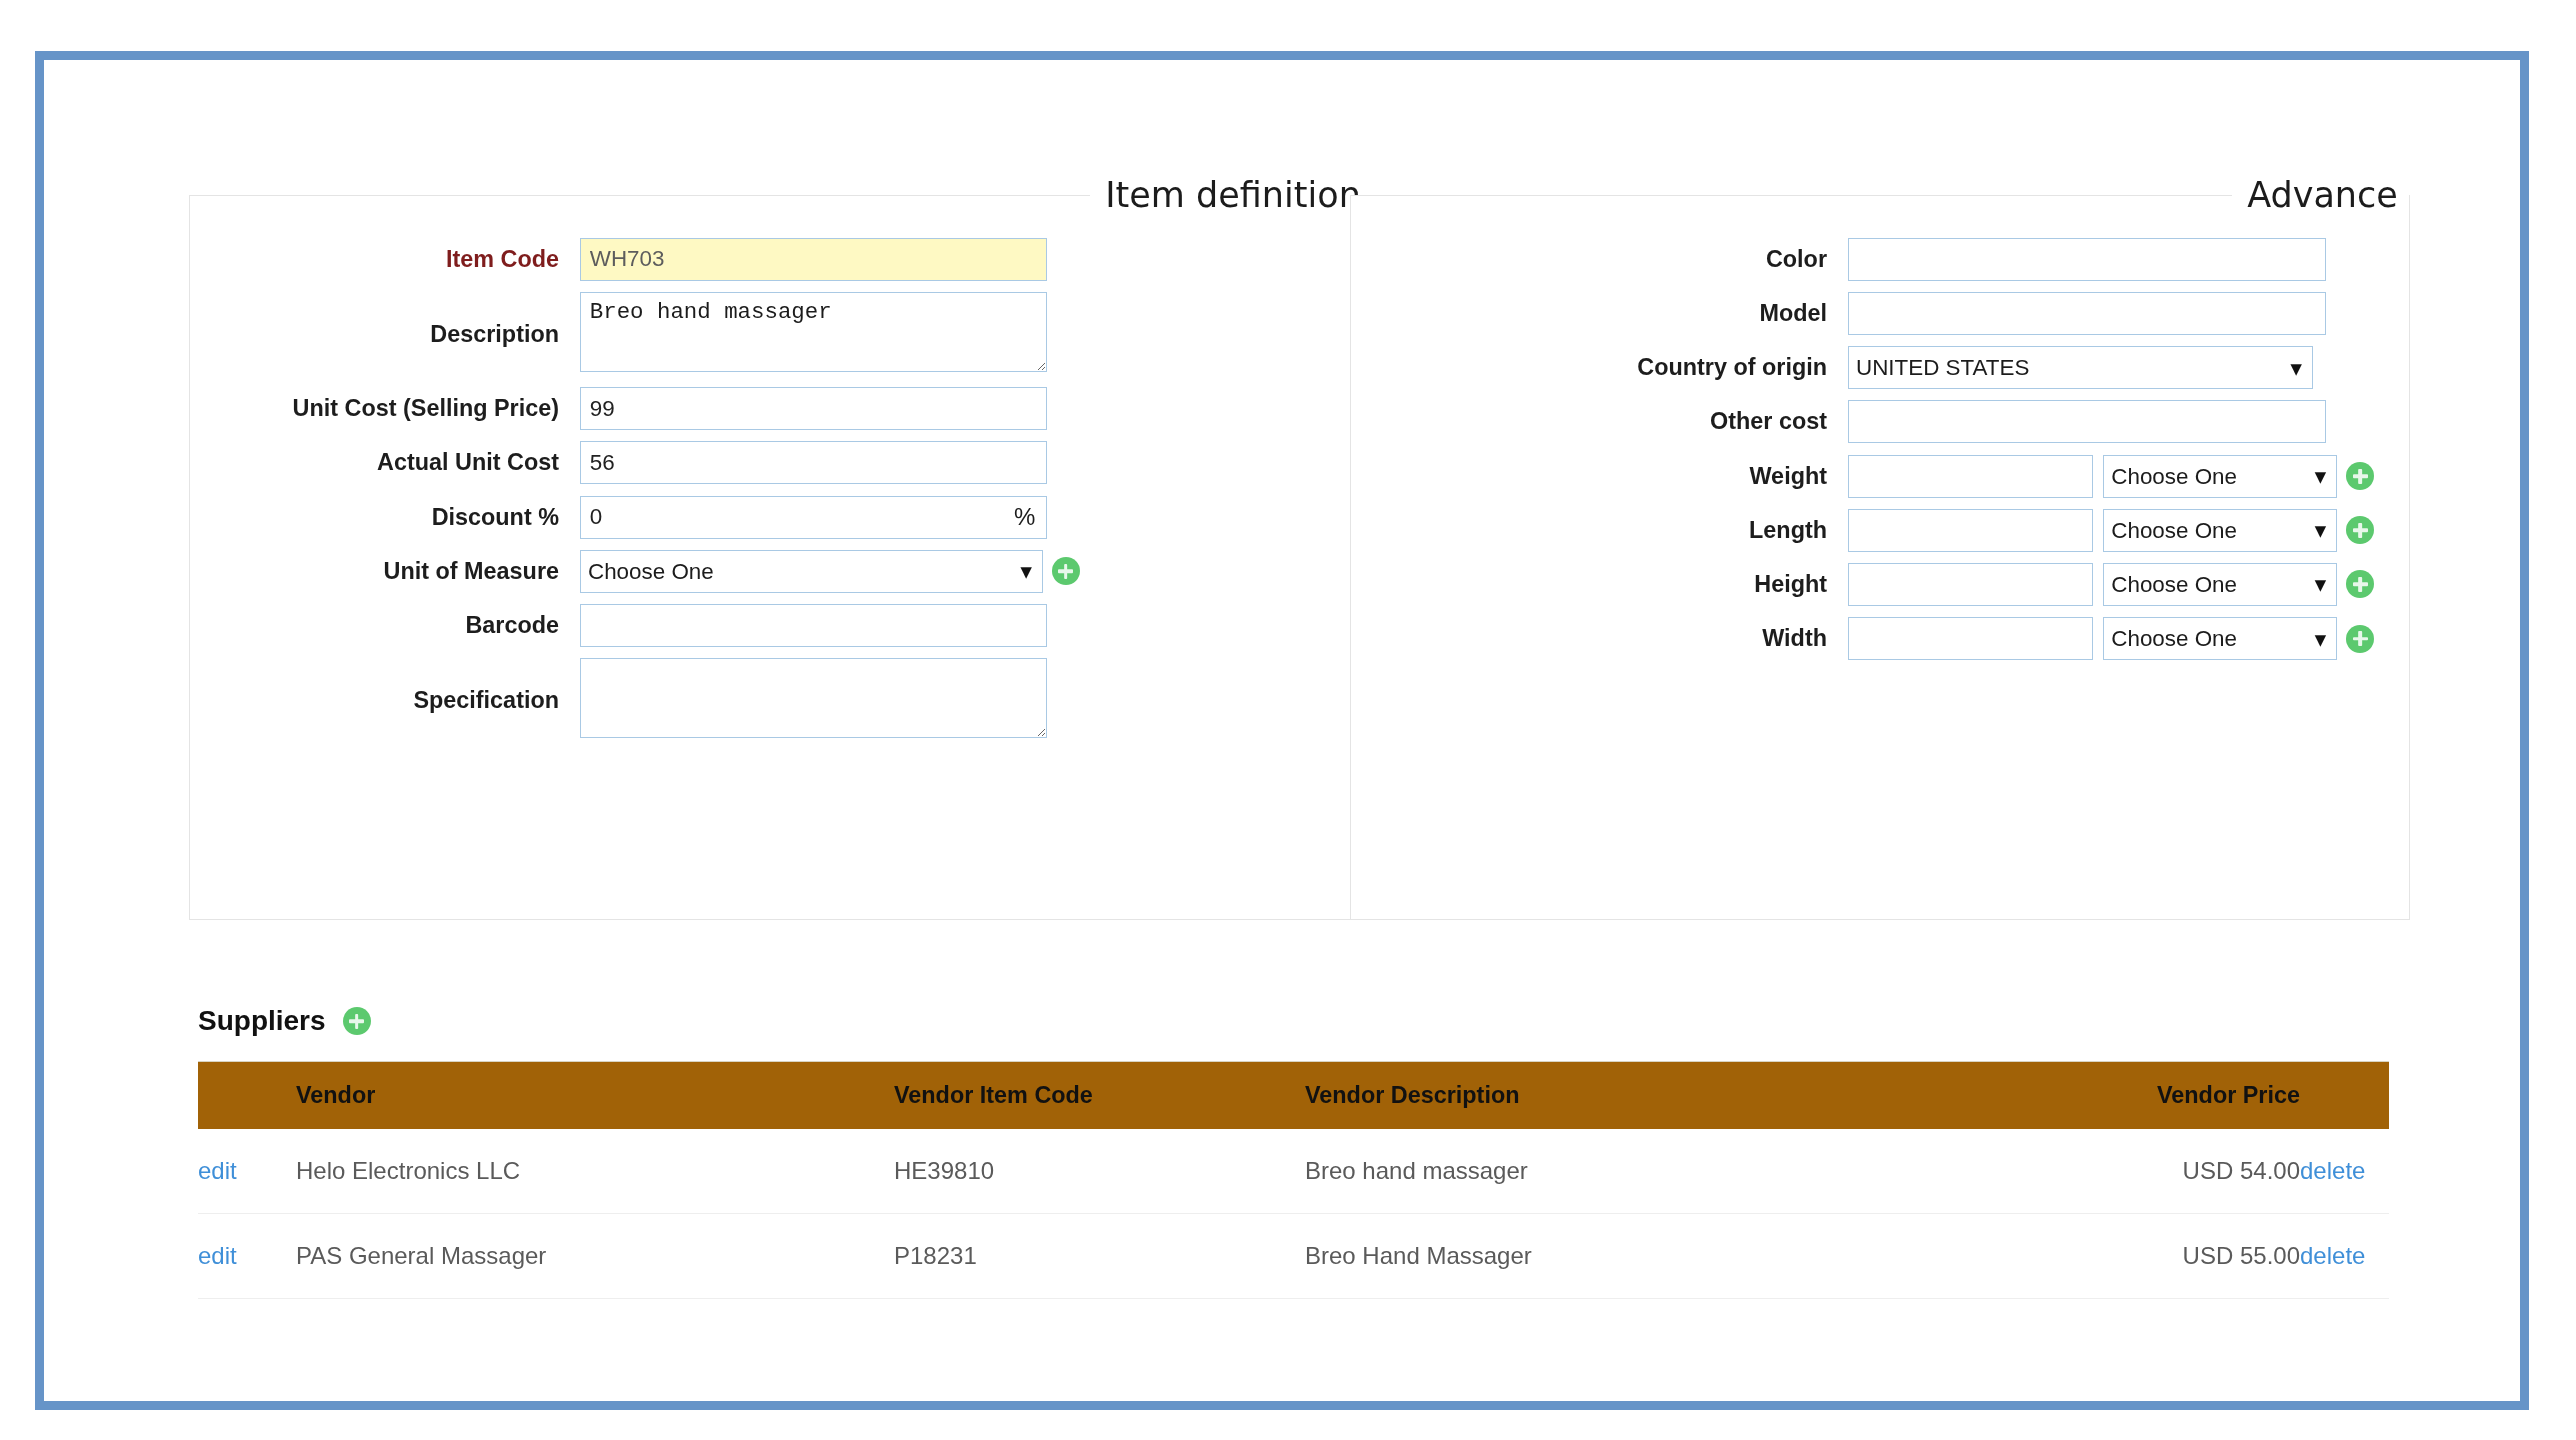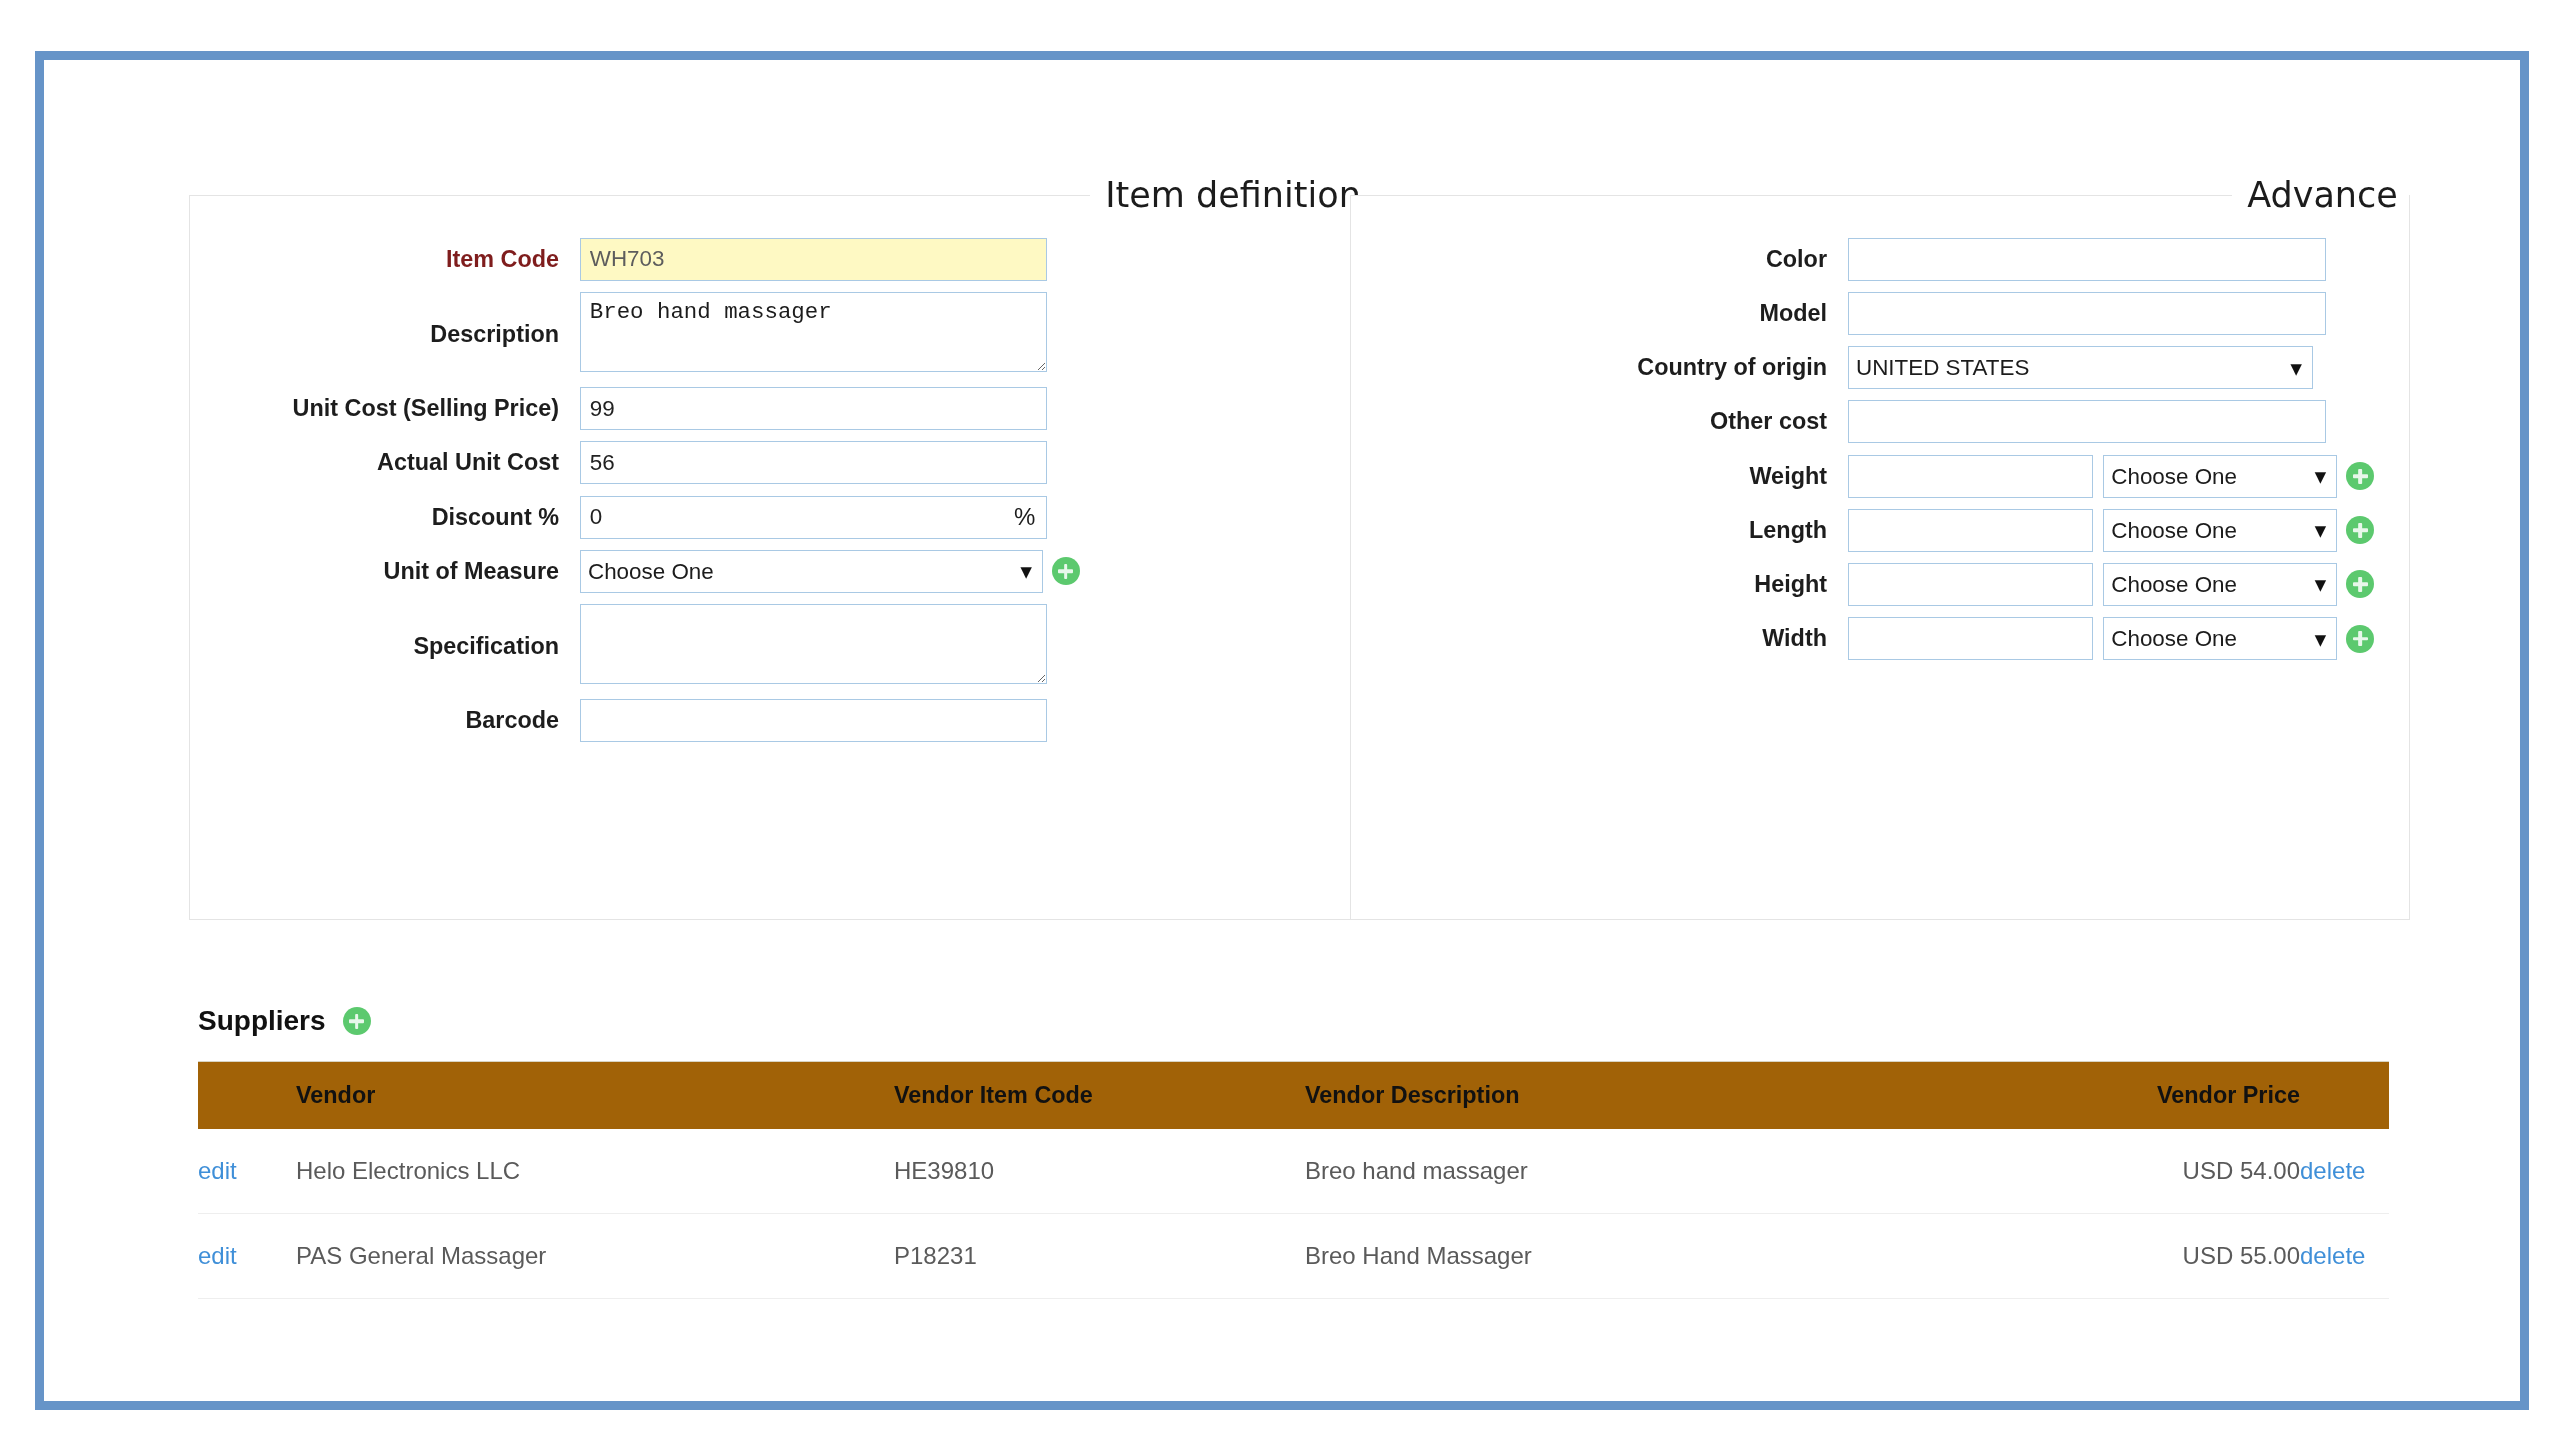--- a/index.html
+++ b/index.html
@@ -318,30 +318,30 @@
               </select>
               <span class="caret">▾</span>
             </span>
             <span class="plus-hold">
               <span class="plus-icon"></span>
             </span>
           </div>
         </div>
 
         <div class="frow">
+          <div class="flabel" style="width:369px;">Barcode</div>
+          <div class="fctl">
+            <input class="tinput" style="width: 467px;" value="">
+          </div>
+        </div>
+
+        <div class="frow">
           <div class="flabel" style="width:369px;line-height:84px;">Specification</div>
           <div class="fctl">
             <textarea class="tarea" style="width: 467px; height: 80px;"></textarea>
-          </div>
-        </div>
-
-        <div class="frow">
-          <div class="flabel" style="width:369px;">Barcode</div>
-          <div class="fctl">
-            <input class="tinput" style="width: 467px;" value="">
           </div>
         </div>
 
       </div>
     </fieldset>
 
     <fieldset class="panel panel-advance">
       <legend>Advance</legend>
       <div class="panel-body" style="padding:24px 0 0 0;">
 

